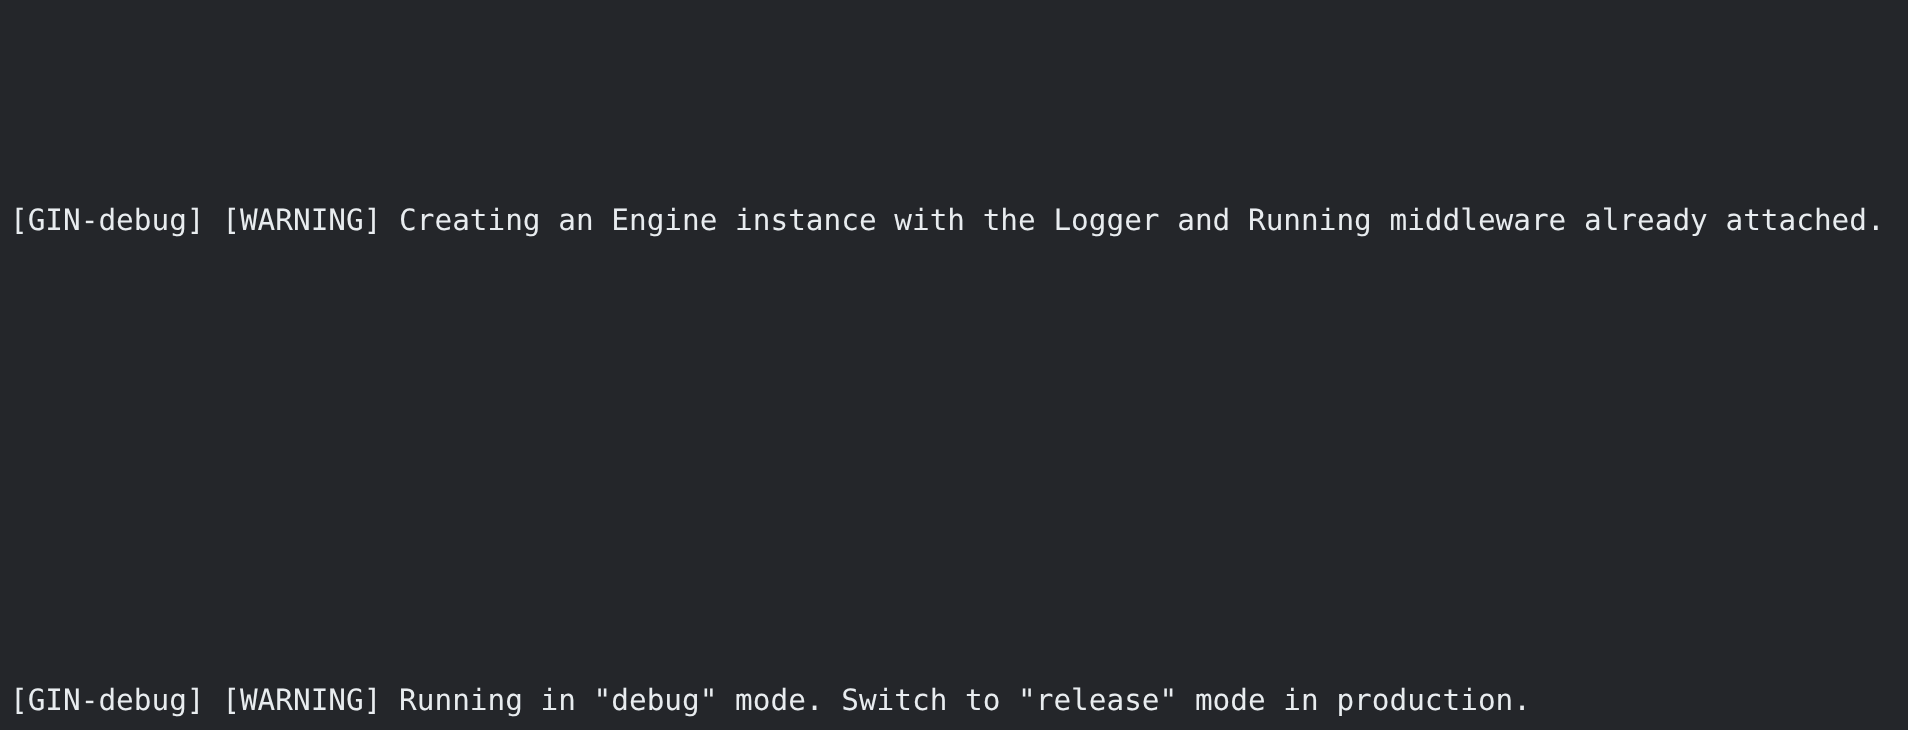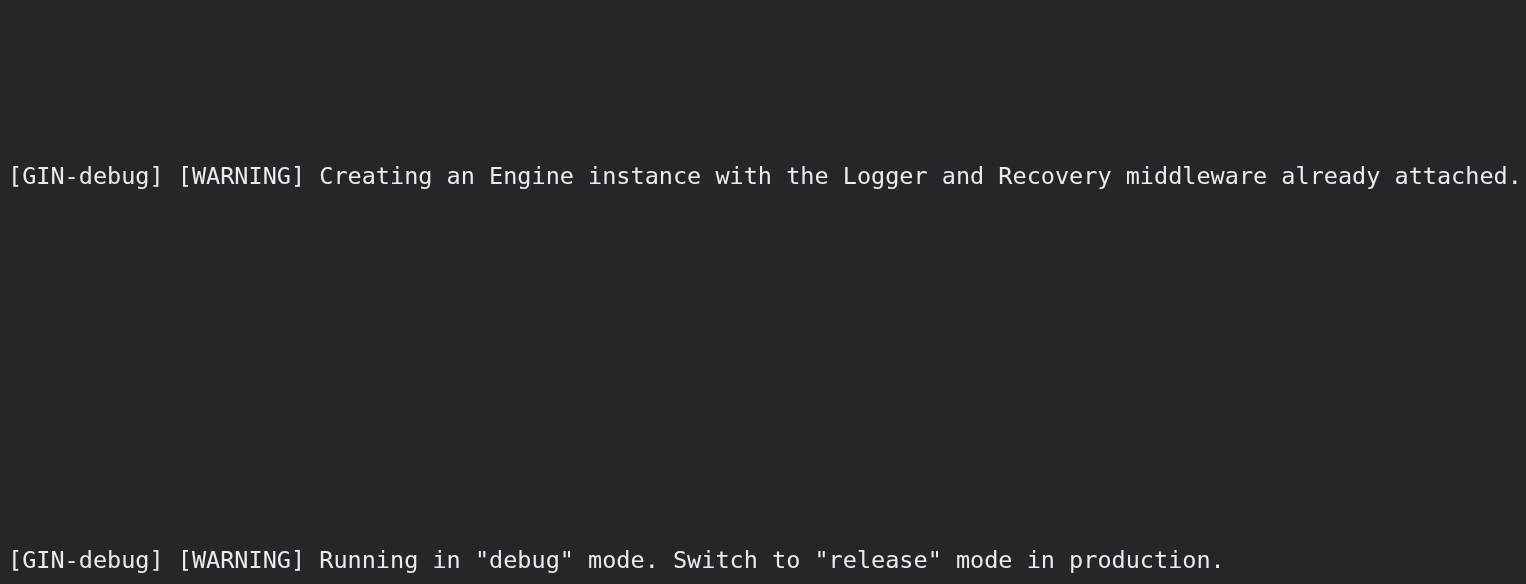--- a/index.html
+++ b/index.html
@@ -34,21 +34,21 @@
   .blank {
     height: 48px;
     display: block;
   }
 </style>
 </head>
 <body>
 
 <div id="terminal">
 
-  <span class="line">[GIN-debug] [WARNING] Creating an Engine instance with the Logger and Recovery middleware already attached.</span>
+  <span class="line">[GIN-debug] [WARNING] Creating an Engine instance with the Logger and Running middleware already attached.</span>
 
   <span class="blank"></span>
 
   <span class="line">[GIN-debug] [WARNING] Running in "debug" mode. Switch to "release" mode in production.</span>
 
   
 
   
 
   

